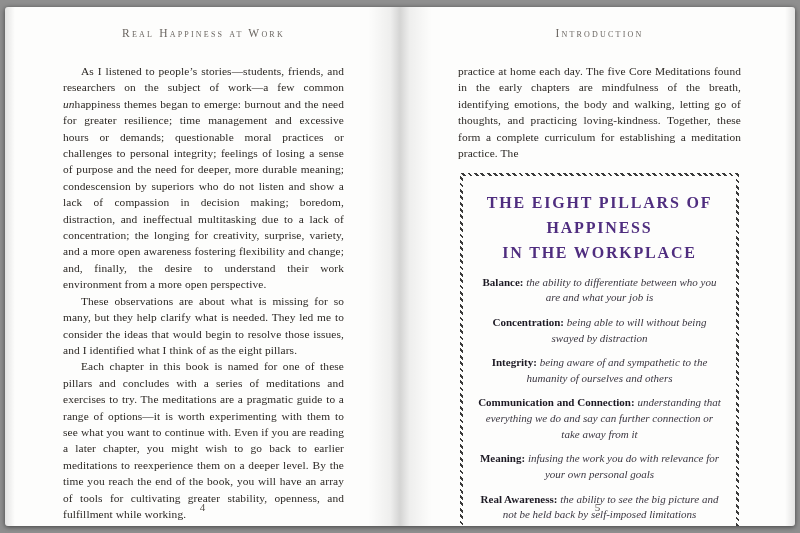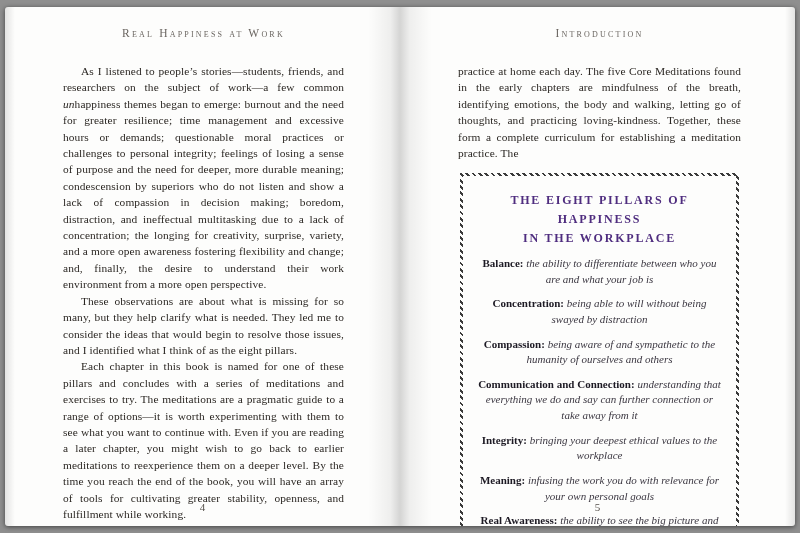--- a/index.html
+++ b/index.html
@@ -76,21 +76,21 @@
     margin: 12px 2px 0 2px;
     border: 3px solid #4a4a4a;
     border-image: repeating-linear-gradient(45deg, #3a3a3a 0, #3a3a3a 2px, rgba(0,0,0,0) 2px, rgba(0,0,0,0) 4.5px) 3;
     padding: 15px 14px 16px 14px;
     text-align: center;
     font-family: "Liberation Sans", sans-serif;
   }
   .pillars-title {
     color: var(--accent);
     font-weight: 700;
-    font-size: 12px;
+    font-size: 16px;
     letter-spacing: 1.8px;
     line-height: 1.55;
     margin-bottom: 6px;
   }
   .pillar {
     margin-top: 9px;
     font-size: 11px;
     line-height: 1.42;
     color: #2d2a33;
   }
@@ -121,23 +121,22 @@
     </div>
 
     <div class="pillars-box">
       <div class="pillars-title">
         <div>THE EIGHT PILLARS OF HAPPINESS</div>
         <div>IN THE WORKPLACE</div>
       </div>
 
       <div class="pillar"><span class="pillar-name">Balance:</span> <span class="pillar-def">the ability to differentiate between who you are and what your job is</span></div>
       <div class="pillar"><span class="pillar-name">Concentration:</span> <span class="pillar-def">being able to will without being swayed by distraction</span></div>
-      <div class="pillar"><span class="pillar-name">Compassion:</span> <span class="pillar-def">being aware of and sympathetic to the humanity of ourselves and others</span></div>
+      <div class="pillar"><span class="pillar-name">Integrity:</span> <span class="pillar-def">being aware of and sympathetic to the humanity of ourselves and others</span></div>
       <div class="pillar"><span class="pillar-name">Communication and Connection:</span> <span class="pillar-def">understanding that everything we do and say can further connection or take away from it</span></div>
-      <div class="pillar"><span class="pillar-name">Integrity:</span> <span class="pillar-def">bringing your deepest ethical values to the workplace</span></div>
       <div class="pillar"><span class="pillar-name">Meaning:</span> <span class="pillar-def">infusing the work you do with relevance for your own personal goals</span></div>
       <div class="pillar"><span class="pillar-name">Real Awareness:</span> <span class="pillar-def">the ability to see the big picture and not be held back by self-imposed limitations</span></div>
     </div>
 
     <div class="page-number">5</div>
     <div class="edge-shade-right"></div>
   </div>
 
   <div class="gutter-shadow"></div>
 </div>

